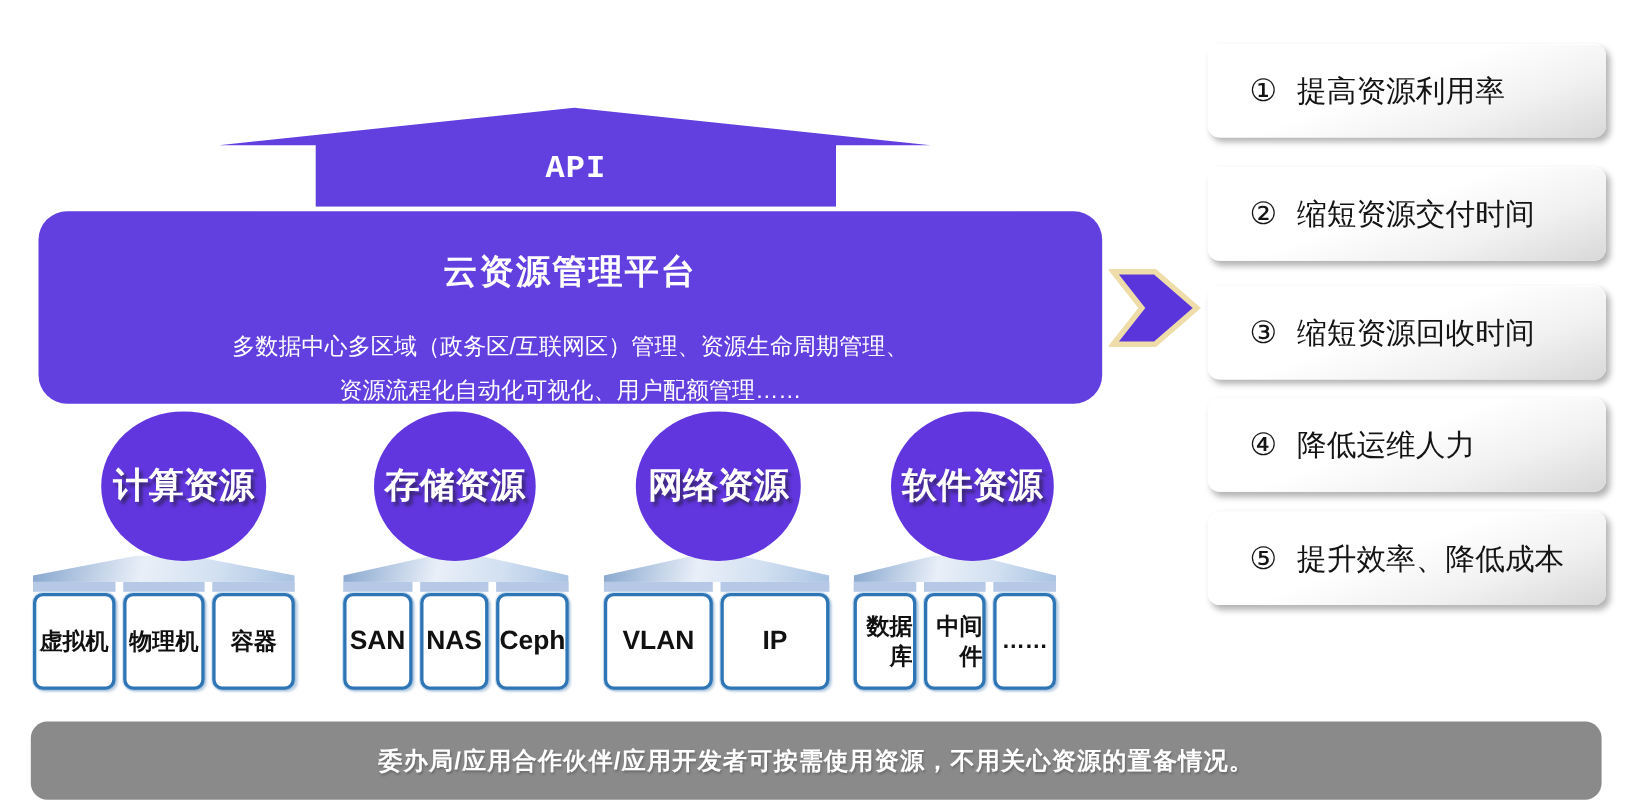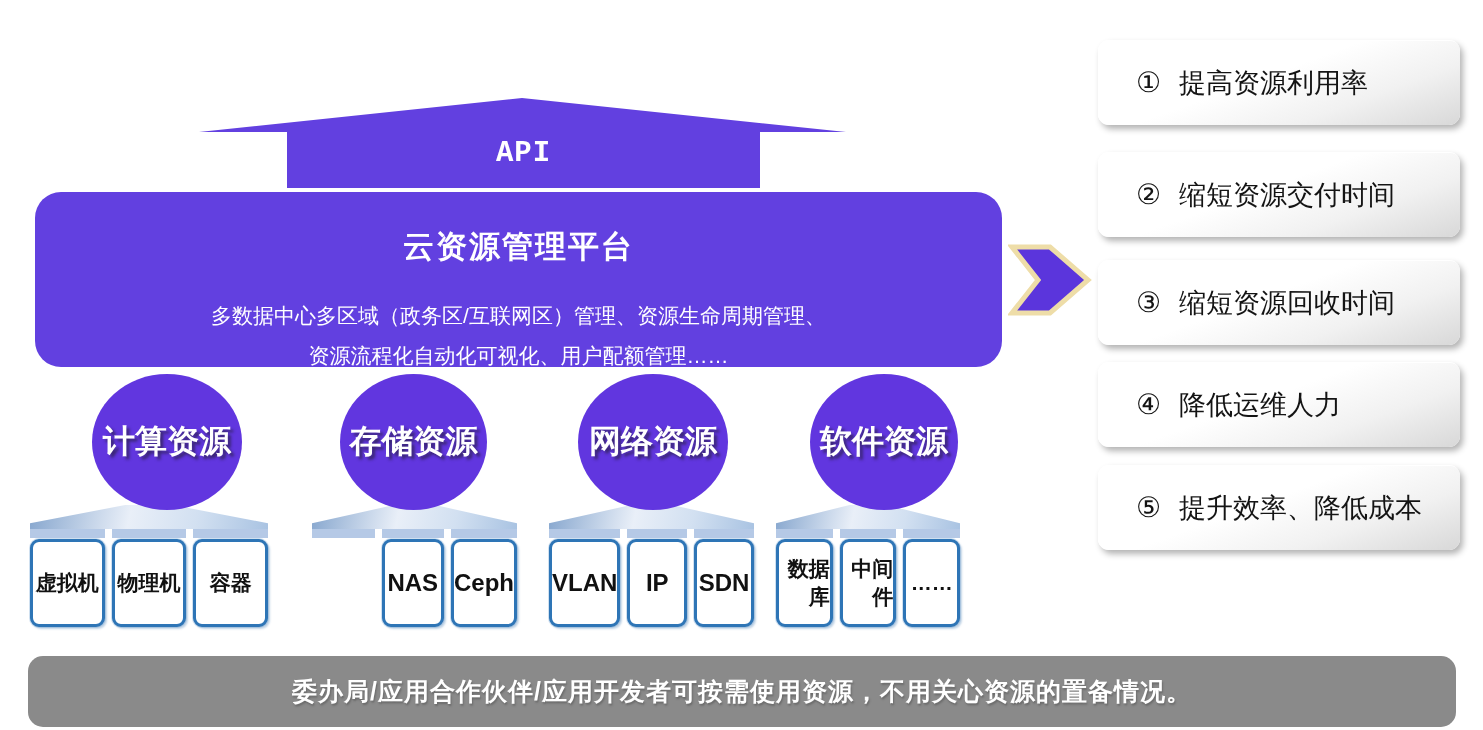--- a/index.html
+++ b/index.html
@@ -73,21 +73,21 @@
     display:flex;align-items:center;gap:18px;padding-left:38px;box-sizing:border-box;
     font-size:27px;color:#141414;
   }
   .card .num{font-size:28px;}
   .card.b1{top:40px;}.card.b2{top:152px;}.card.b3{top:260px;}.card.b4{top:362px;}.card.b5{top:465px;}
   
   .footer{
     position:absolute;left:28px;top:656px;width:1428px;height:71px;
     background:#8A8A8A;border-radius:15px;
     display:flex;align-items:center;justify-content:center;
-    color:#ffffff;font-weight:bold;font-size:25px;letter-spacing:1px;
+    color:#ffffff;font-weight:bold;font-size:22px;letter-spacing:1px;
     text-shadow:1px 2px 2px rgba(60,60,60,.4);
   }
 </style>
 </head>
 <body>
 
 <div class="canvas">
 
 
   <svg class="api-arrow" viewBox="0 0 656 92" preserveAspectRatio="none">
@@ -134,20 +134,21 @@
         <div class="res-box">容器</div>
       </div>
     </div>
   </div>
 
   <div class="group g2 latin">
     <div class="roof"></div>
     <div class="cols">
       <div class="col">
         <div class="tab"></div>
+        <div class="res-box">SAN</div>
       </div>
       <div class="col">
         <div class="tab"></div>
         <div class="res-box">NAS</div>
       </div>
       <div class="col">
         <div class="tab"></div>
         <div class="res-box">Ceph</div>
       </div>
     </div>
@@ -156,24 +157,20 @@
   <div class="group g3 latin">
     <div class="roof"></div>
     <div class="cols">
       <div class="col">
         <div class="tab"></div>
         <div class="res-box">VLAN</div>
       </div>
       <div class="col">
         <div class="tab"></div>
         <div class="res-box">IP</div>
-      </div>
-      <div class="col">
-        <div class="tab"></div>
-        <div class="res-box">SDN</div>
       </div>
     </div>
   </div>
 
   <div class="group g4">
     <div class="roof"></div>
     <div class="cols">
       <div class="col">
         <div class="tab"></div>
         <div class="res-box">数据库</div>

